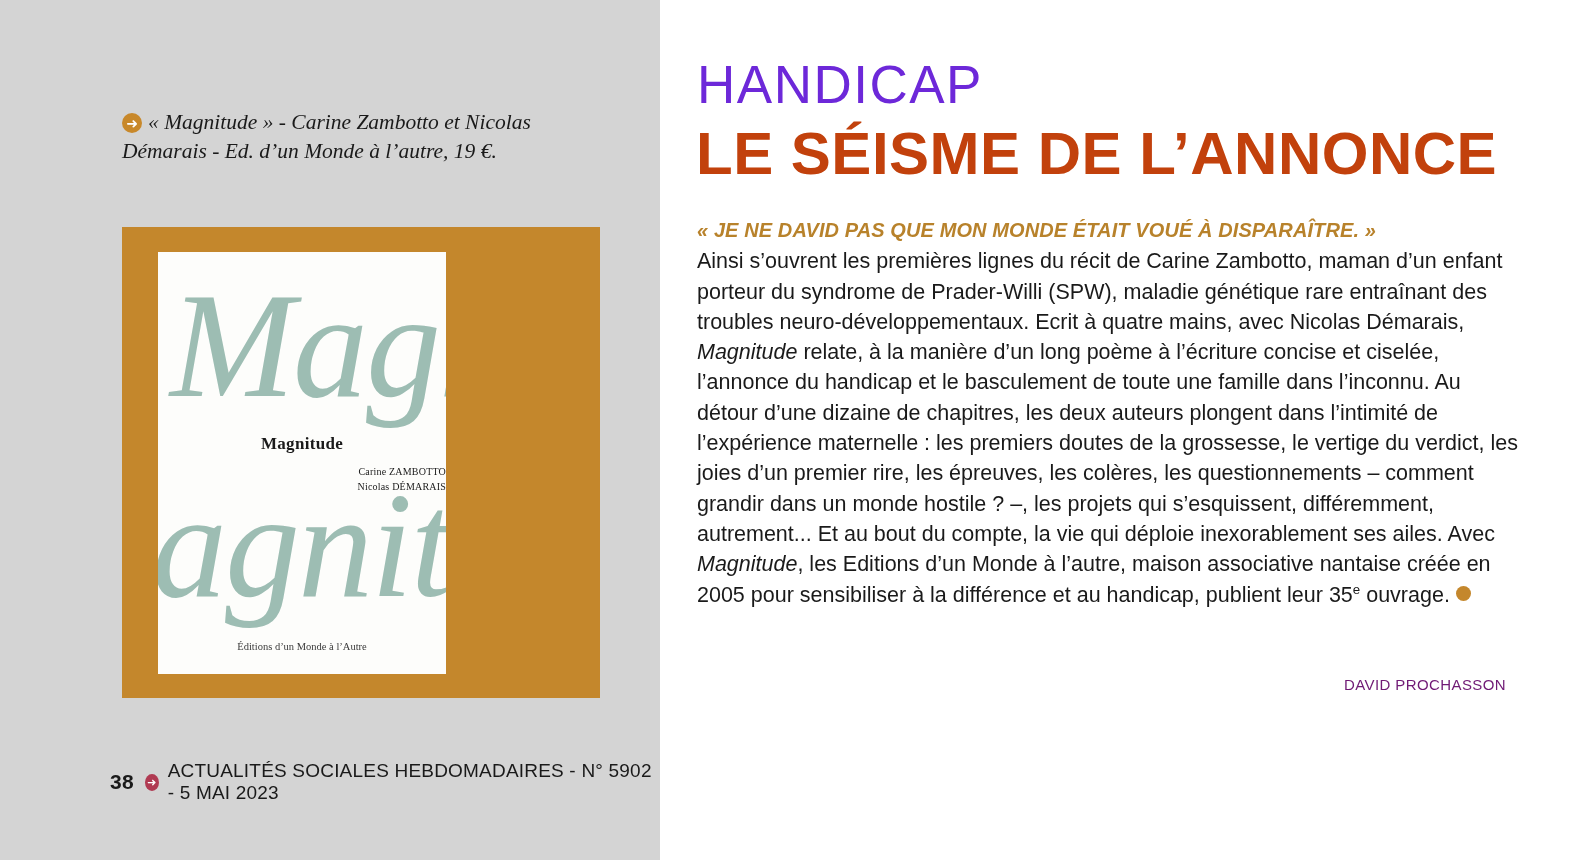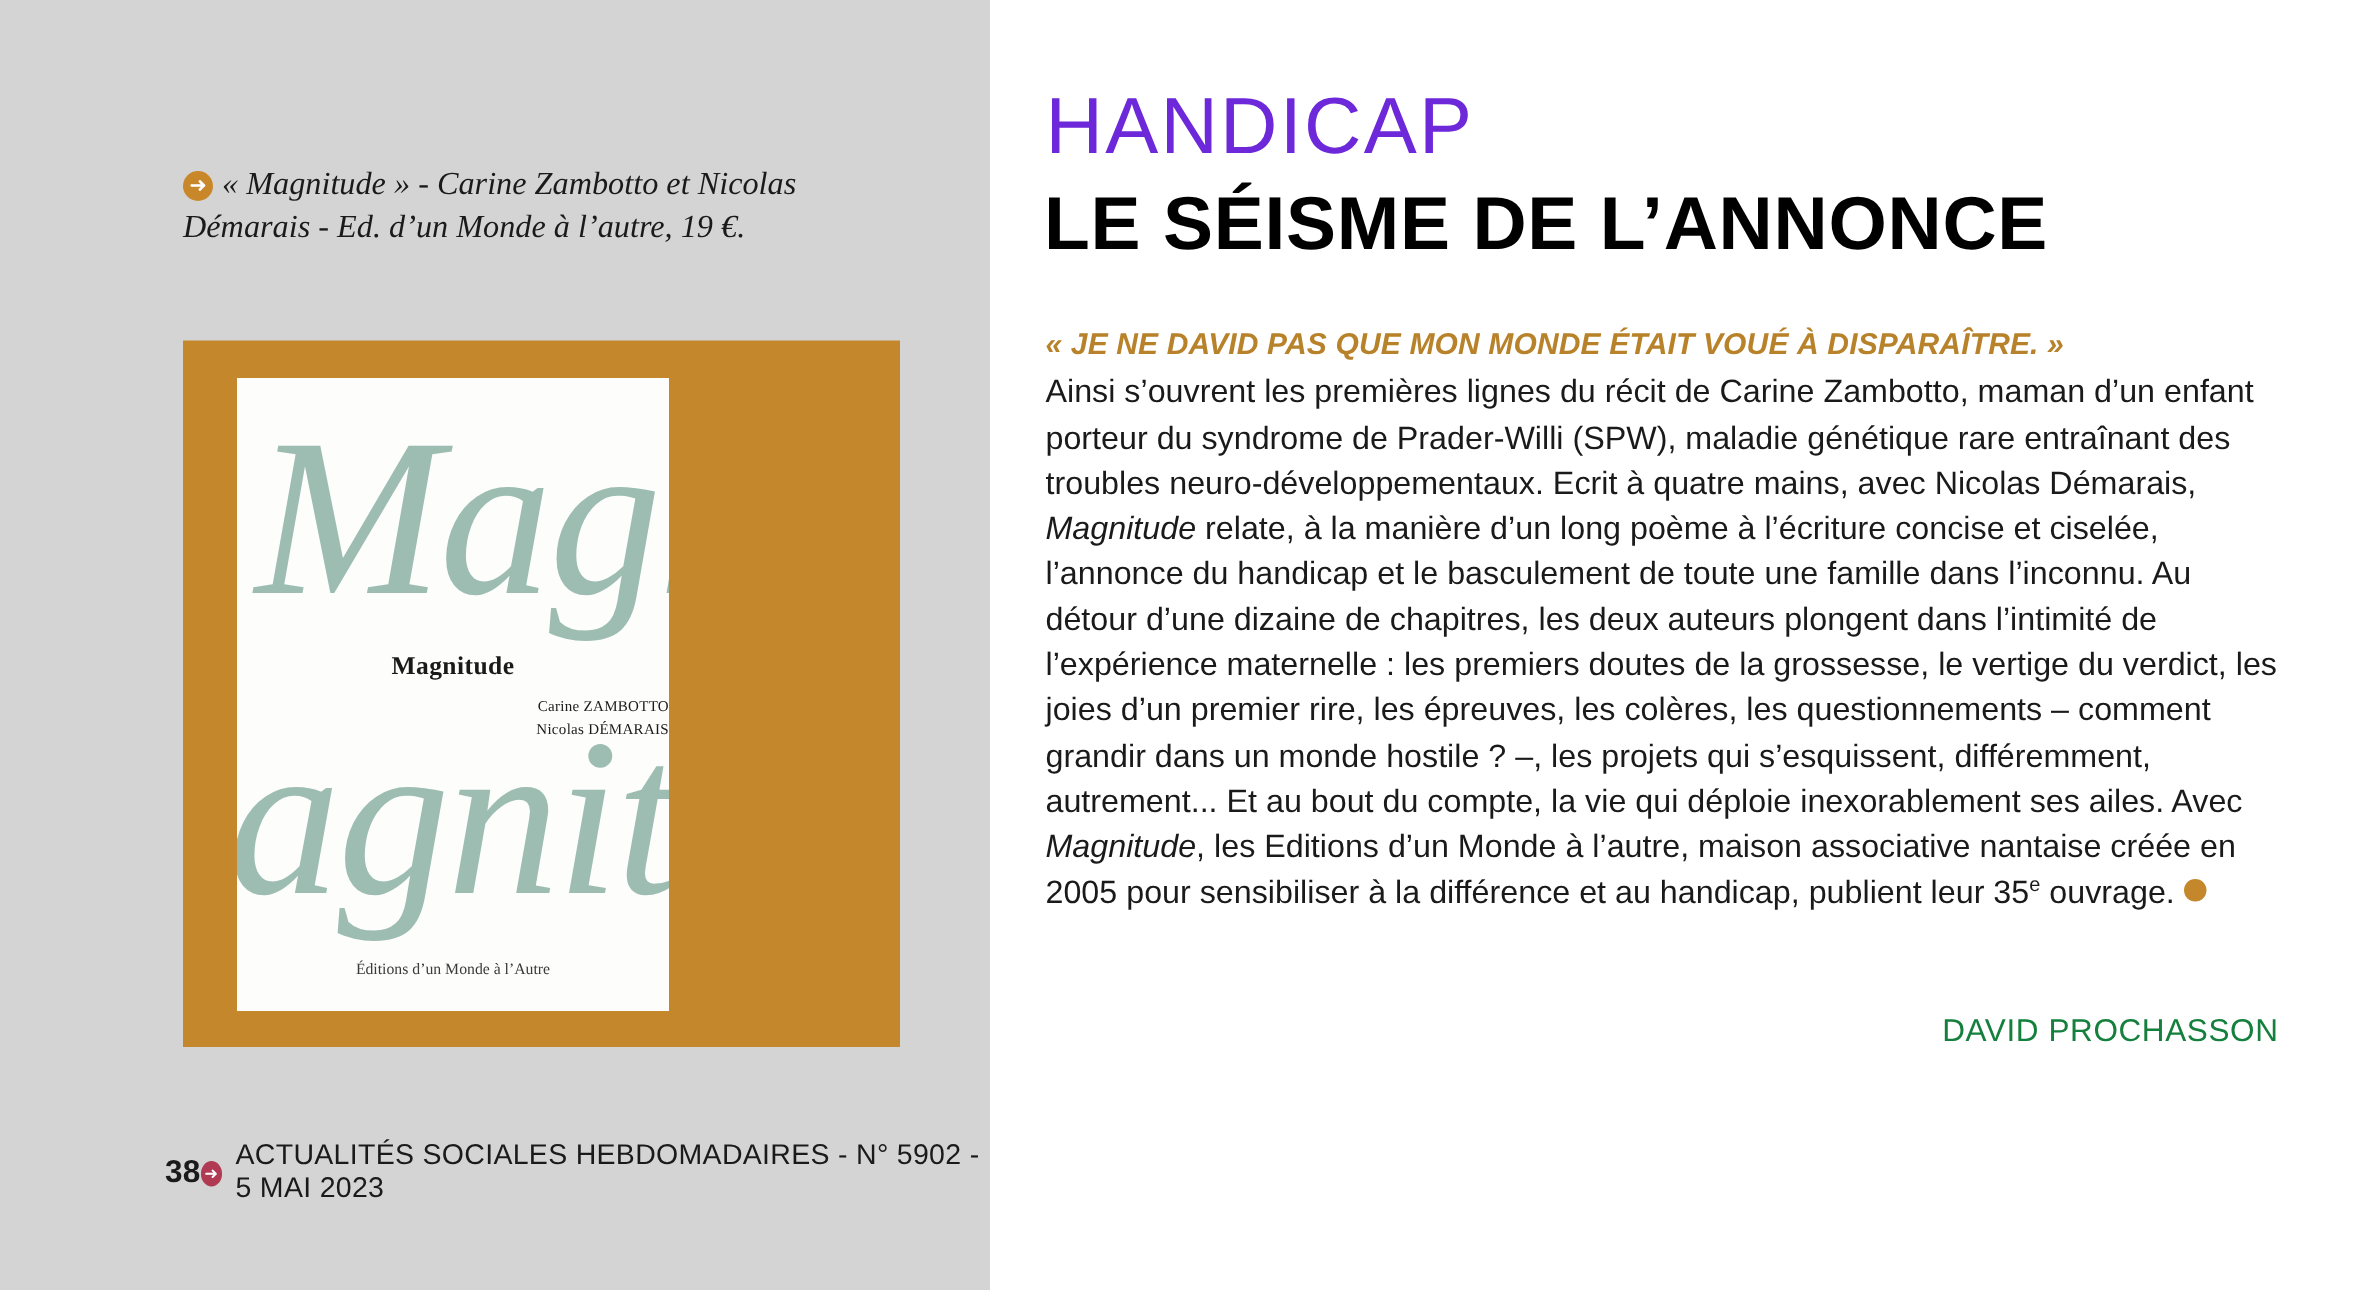--- a/index.html
+++ b/index.html
@@ -130,21 +130,21 @@
     left: 110px;
     top: 760px;
     display: flex;
     align-items: center;
     font-size: 19px;
     letter-spacing: 0.2px;
   }
   .footer-page {
     font-weight: bold;
     color: #1a1a1a;
-    margin-right: 0;
+    margin-right: 11px;
     font-size: 21px;
   }
   .footer-arrow {
     display: inline-block;
     width: 17px;
     height: 17px;
     border-radius: 50%;
     background: #b03a52;
     color: #ffffff;
     font-size: 11px;
@@ -173,24 +173,24 @@
     font-size: 53px;
     font-weight: 300;
     letter-spacing: 1.5px;
     color: #6d28d9;
     line-height: 1;
   }
   .headline {
     position: absolute;
     left: 36px;
     top: 124px;
-    font-size: 50px;
+    font-size: 60px;
     font-weight: bold;
     letter-spacing: 0.5px;
-    color: #000000;
+    color: #c2410c;
     line-height: 1;
     white-space: nowrap;
   }
   .body-block {
     position: absolute;
     left: 37px;
     top: 216px;
     width: 828px;
     font-size: 21.5px;
     line-height: 1.41;
@@ -212,25 +212,25 @@
     display: inline-block;
     width: 15px;
     height: 15px;
     border-radius: 50%;
     background: #c4872c;
     vertical-align: 1px;
     margin-left: 6px;
   }
   .byline {
     position: absolute;
-    right: 59px;
+    right: 72px;
     top: 676px;
-    font-size: 21px;
+    font-size: 15px;
     letter-spacing: 0.4px;
-    color: #15803d;
+    color: #701a75;
   }
   sup.ord {
     font-size: 0.62em;
     vertical-align: super;
   }
 </style>
 </head>
 <body>
 
 <div class="page">

